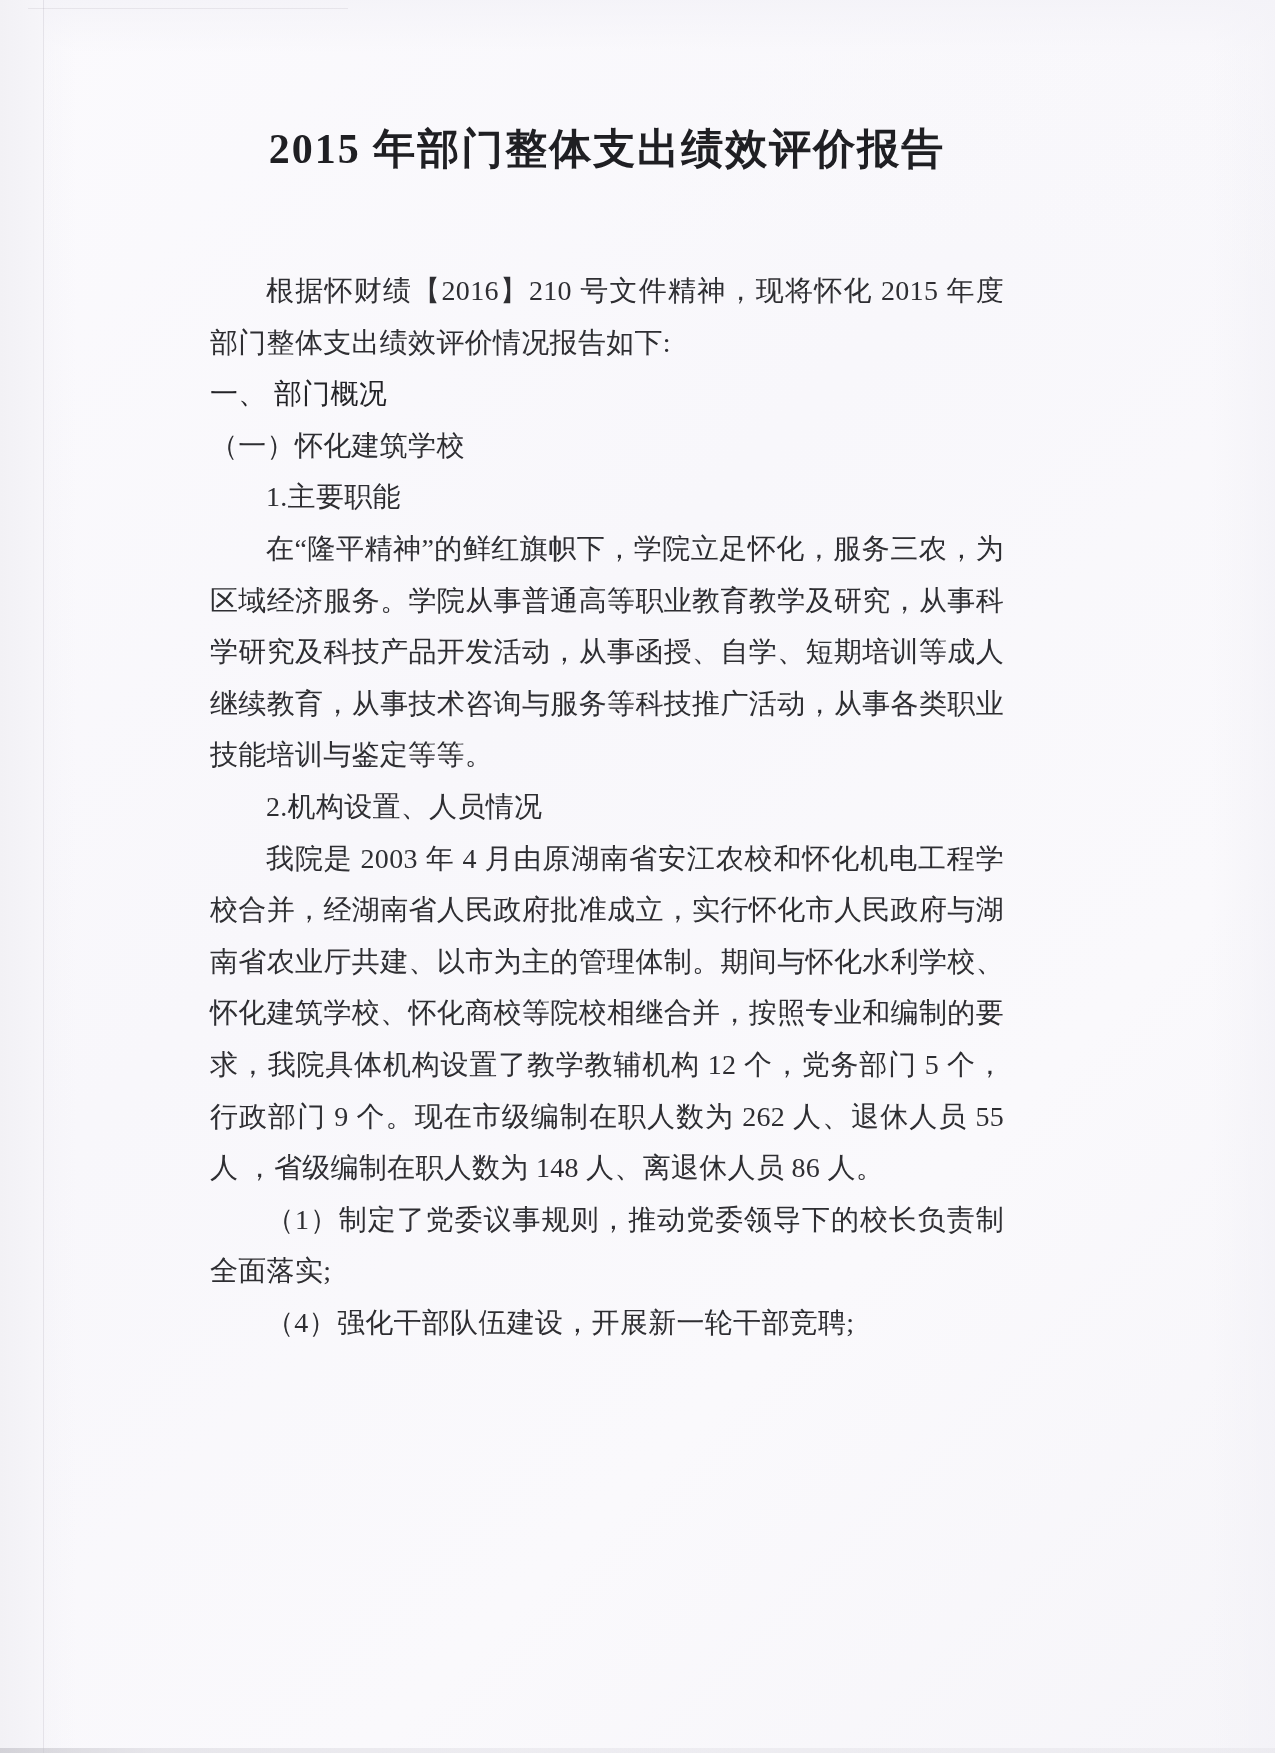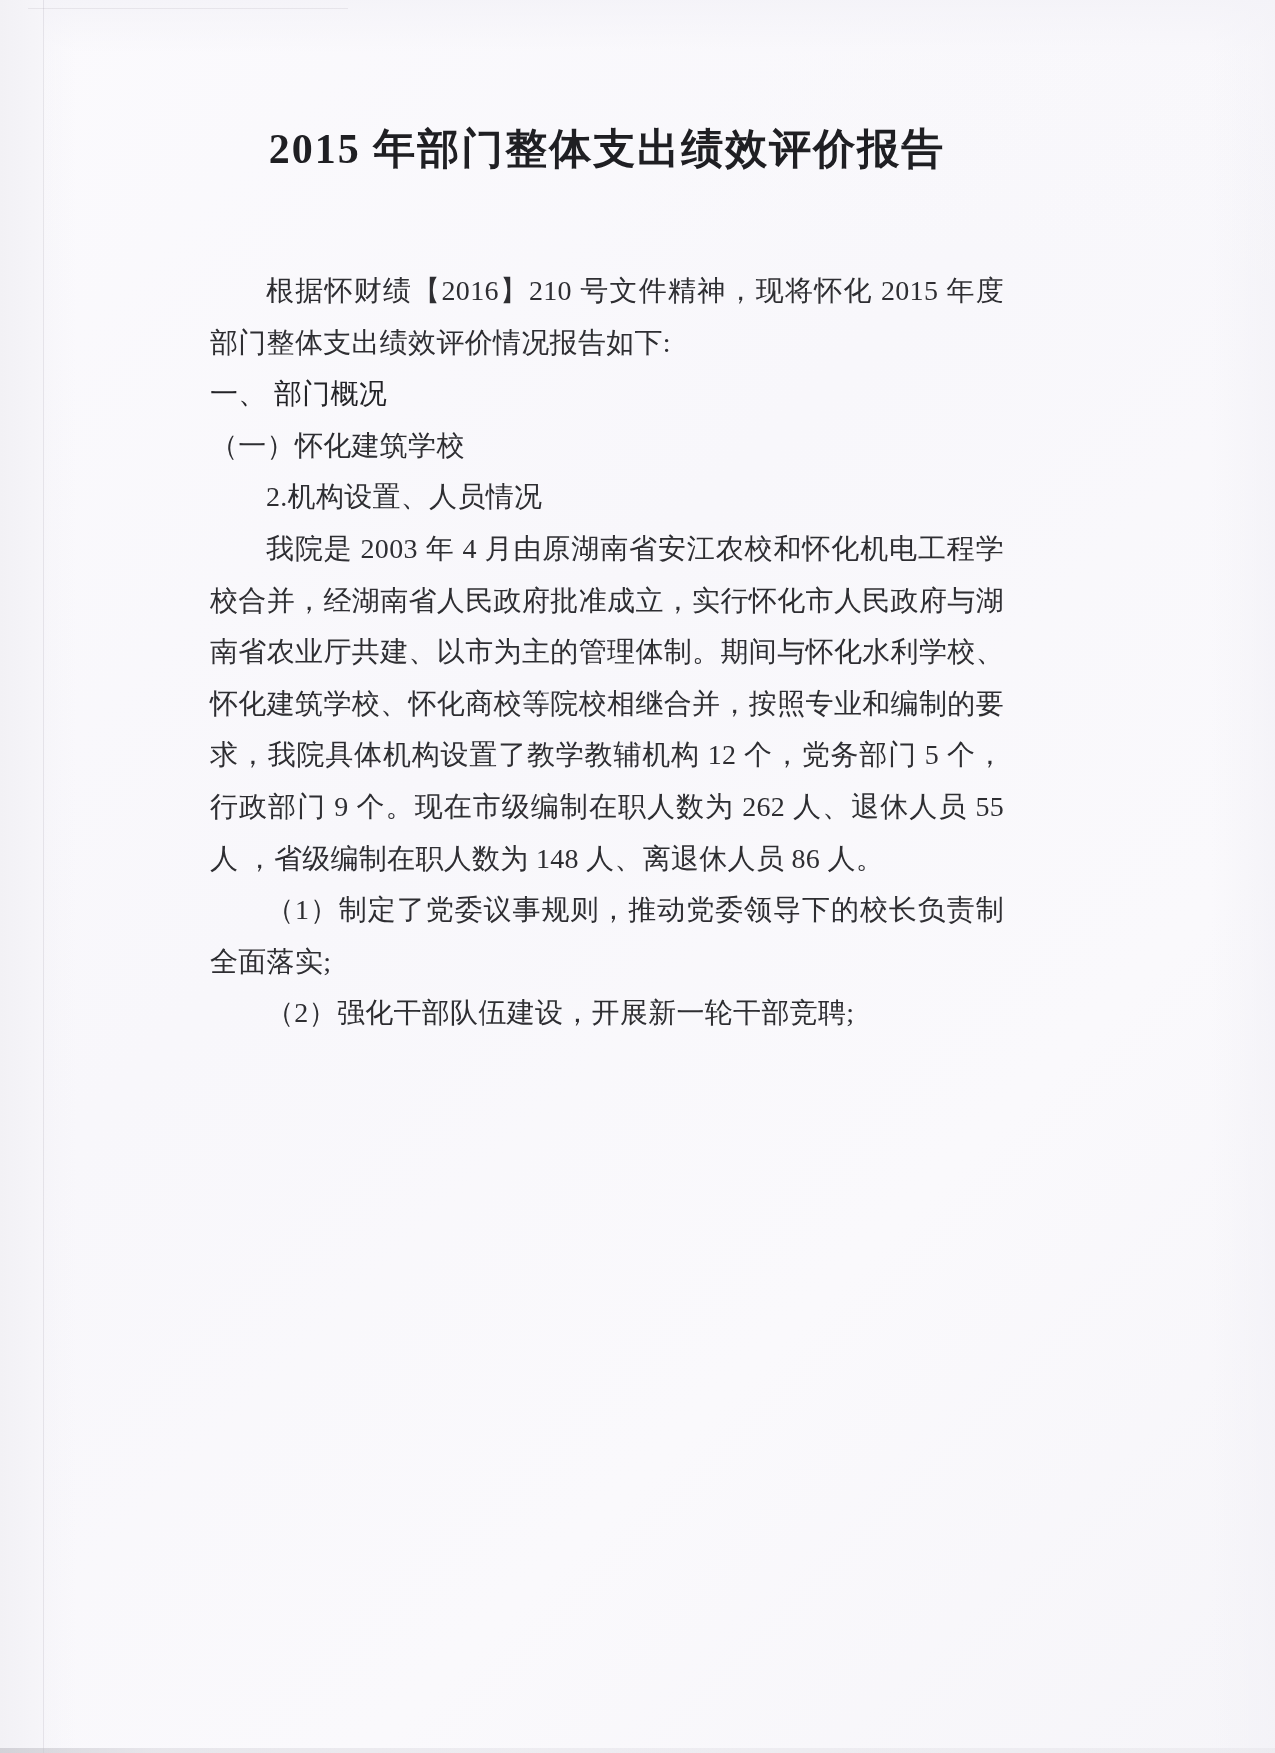--- a/index.html
+++ b/index.html
@@ -83,25 +83,27 @@
 
   <div class="doc">
     <h1 class="title">2015 年部门整体支出绩效评价报告</h1>
 
     <p class="indent">根据怀财绩【2016】210 号文件精神，现将怀化 2015 年度部门整体支出绩效评价情况报告如下:</p>
 
     <h2 class="h-bold">一、 部门概况</h2>
 
     <p>（一）怀化建筑学校</p>
 
+    <p class="indent">1.主要职能</p>
 
+    <p class="indent">在“隆平精神”的鲜红旗帜下，学院立足怀化，服务三农，为区域经济服务。学院从事普通高等职业教育教学及研究，从事科学研究及科技产品开发活动，从事函授、自学、短期培训等成人继续教育，从事技术咨询与服务等科技推广活动，从事各类职业技能培训与鉴定等等。</p>
 
     <p class="indent">2.机构设置、人员情况</p>
 
     <p class="indent">我院是 2003 年 4 月由原湖南省安江农校和怀化机电工程学校合并，经湖南省人民政府批准成立，实行怀化市人民政府与湖南省农业厅共建、以市为主的管理体制。期间与怀化水利学校、怀化建筑学校、怀化商校等院校相继合并，按照专业和编制的要求，我院具体机构设置了教学教辅机构 12 个，党务部门 5 个，行政部门 9 个。现在市级编制在职人数为 262 人、退休人员 55 人 ，省级编制在职人数为 148 人、离退休人员 86 人。</p>
 
 
 
     <p class="indent">（1）制定了党委议事规则，推动党委领导下的校长负责制全面落实;</p>
 
-    <p class="indent">（2）强化干部队伍建设，开展新一轮干部竞聘;</p>
+    <p class="indent">（4）强化干部队伍建设，开展新一轮干部竞聘;</p>
   </div>
 </div>
 
 </body></html>

